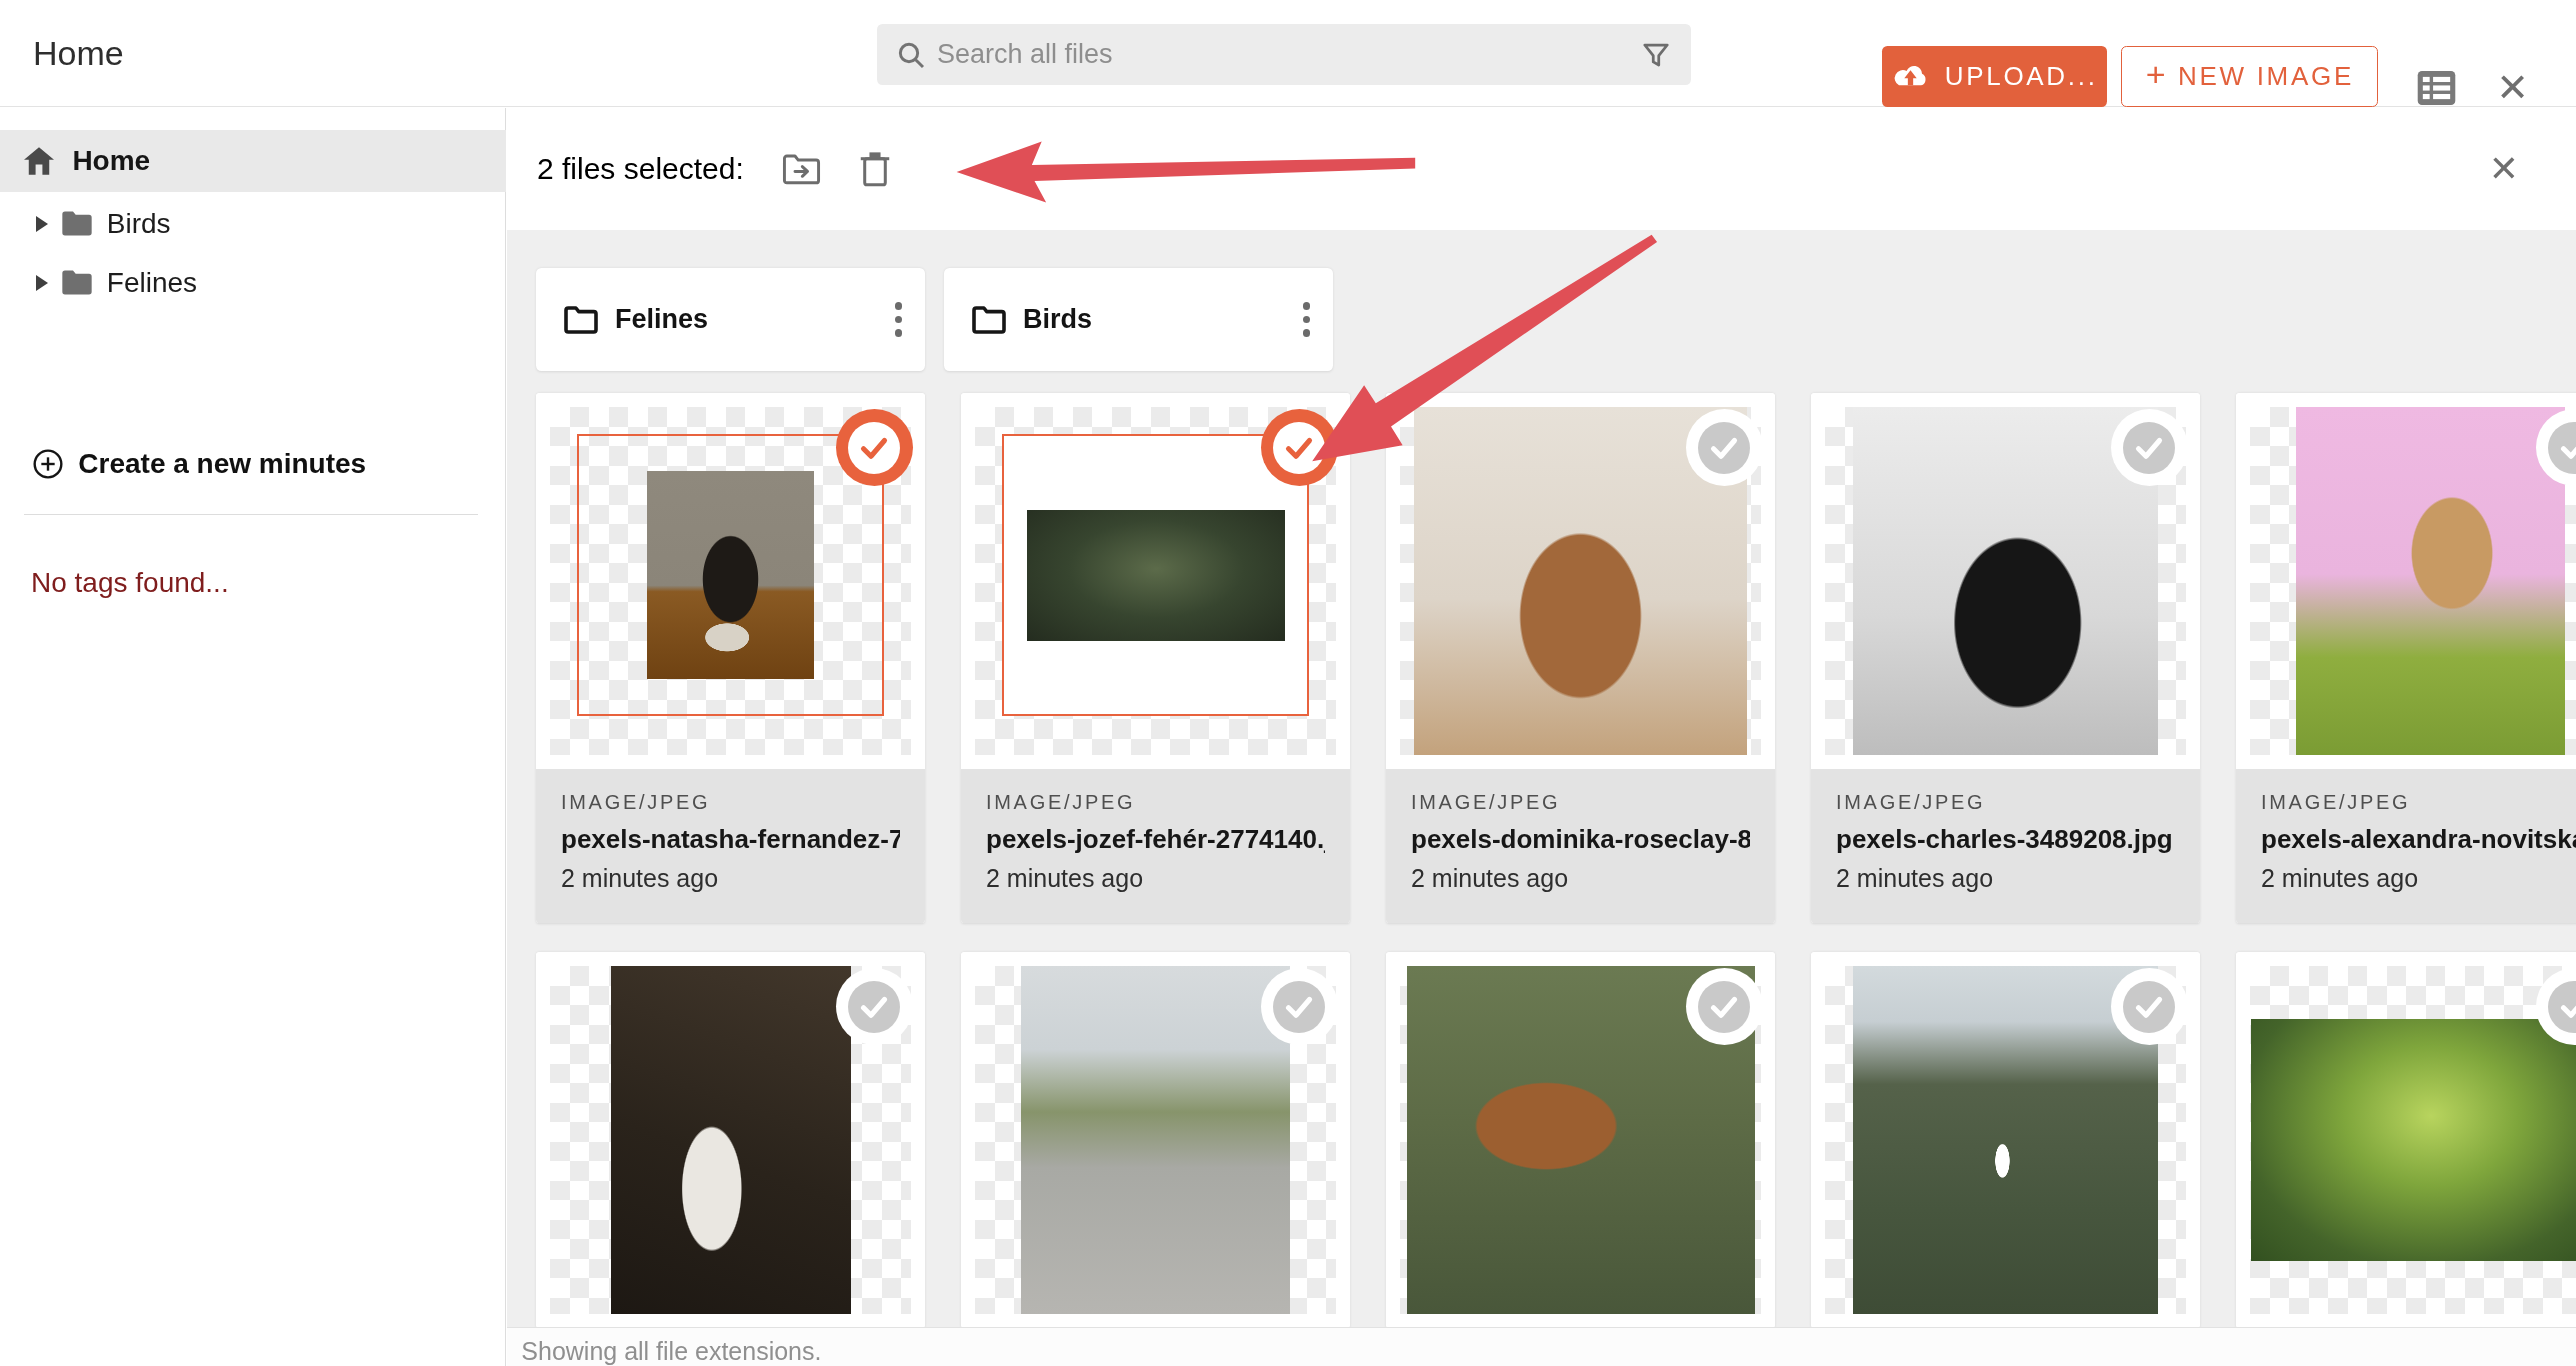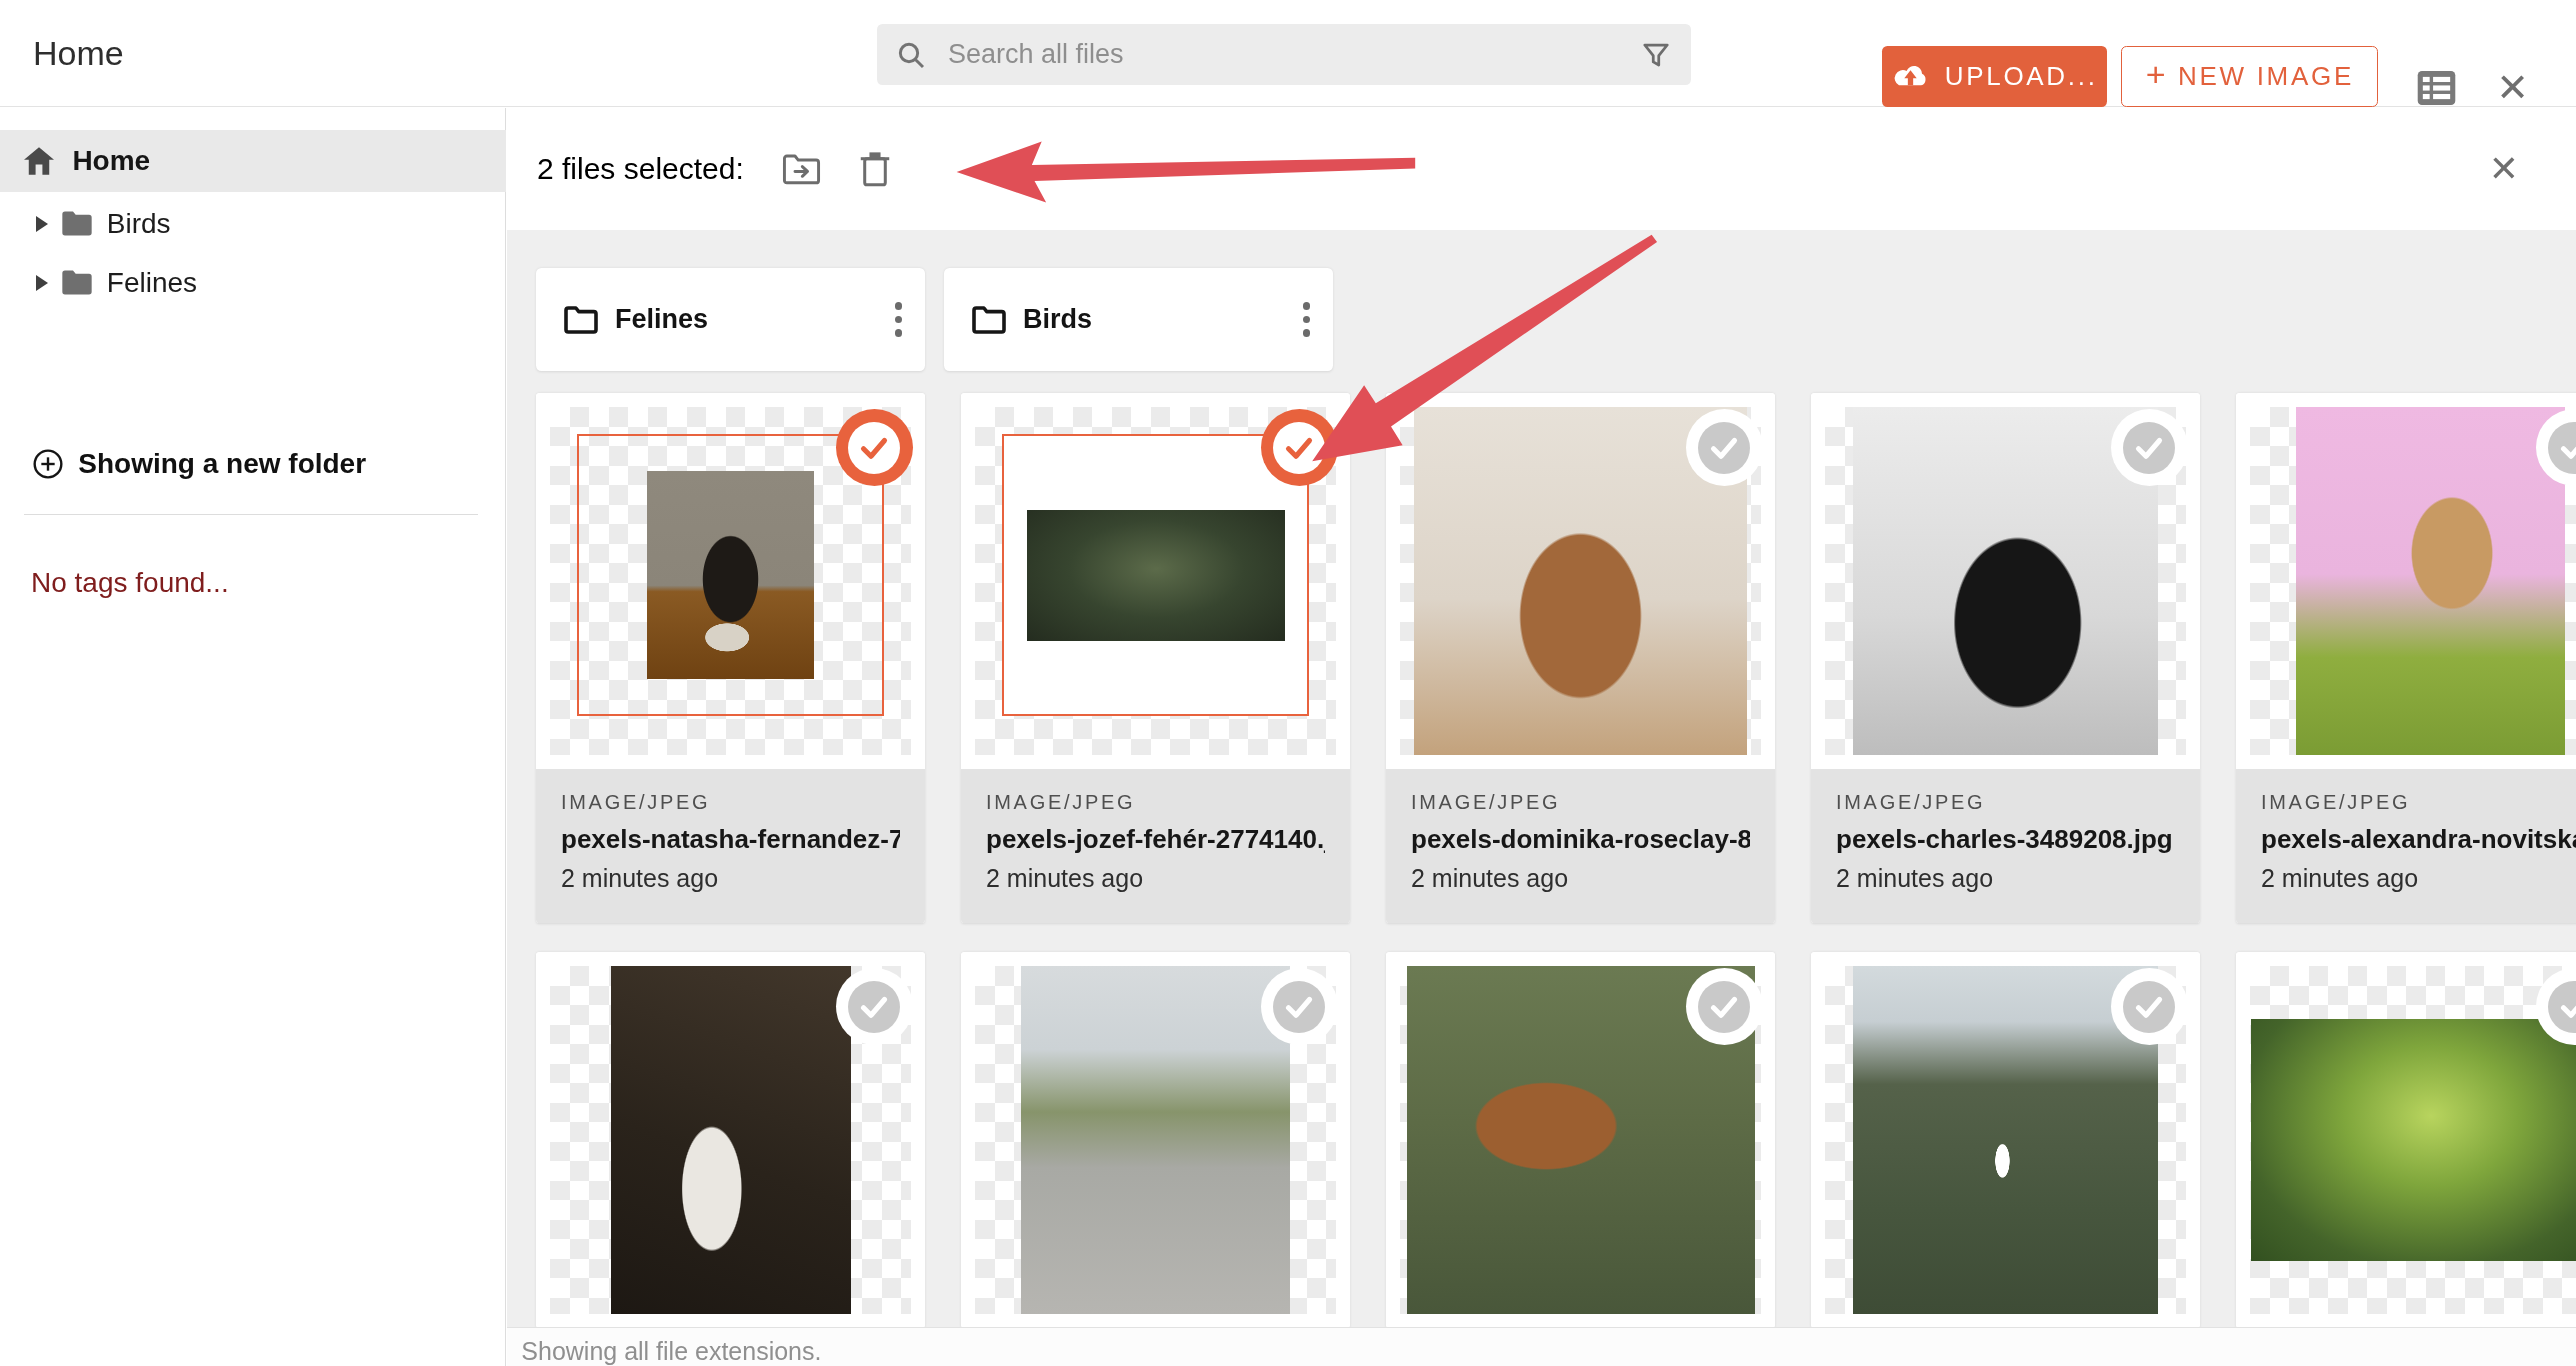--- a/index.html
+++ b/index.html
@@ -8,21 +8,21 @@
   #app { position:relative; width:2576px; height:1367px; background:#fff; }
 
   
   .header { position:absolute; left:0; top:0; width:2576px; height:107px;
             background:#fff; border-bottom:0.9px solid #e3e3e3; }
   .page-title { position:absolute; left:33px; top:34px; font-size:34px; color:#2e2e2e; }
   .searchbar { position:absolute; left:877px; top:24px; width:814px; height:61px;
                background:#ececec; border-radius:5.4px; display:flex; align-items:center; }
   .searchbar svg { margin-left:18px; flex:0 0 auto; }
   .search-input { flex:1; border:none; background:transparent; outline:none;
-                  font-size:27px; color:#444; margin-left:21px; font-family:inherit; }
+                  font-size:27px; color:#444; margin-left:10px; font-family:inherit; }
   .search-input::placeholder { color:#8e8e8e; }
   .funnel { margin-right:20px; margin-left:9px; }
   .hdr-right { position:absolute; right:0; top:0; height:107px; display:flex; align-items:flex-end; }
   .btn { height:61px; display:flex; align-items:center; justify-content:center;
          border-radius:5.4px; font-size:26px; letter-spacing:2.7px; cursor:pointer; }
   .btn-upload { width:225px; background:#e2613c; color:#fff; gap:14.3px; }
   .btn-newfolder { width:257px; margin-left:14.3px; border:1.8px solid #e2613c; color:#e2613c;
                    background:#fff; gap:12.5px; }
   .plus-glyph { font-size:34px; font-weight:400; margin-top:-3.6px; letter-spacing:0; }
   .hdr-icon { margin-left:38px; display:flex; align-items:center; }
@@ -206,21 +206,21 @@
           </svg>
           <span>Felines</span>
         </div>
       </div>
     <div class="create-folder">
       <svg width="32" height="32" viewBox="0 0 24 24" fill="none" stroke="#151515" stroke-width="1.8">
         <circle cx="12" cy="12" r="10"></circle>
         <line x1="12" y1="7" x2="12" y2="17"></line>
           <line x1="7" y1="12" x2="17" y2="12"></line>
       </svg>
-      <span>Showing a new folder</span>
+      <span>Create a new minutes</span>
     </div>
     <div class="side-divider"></div>
     <div class="no-tags">No tags found...</div>
   </div>
 
   <div class="main">
     <div class="sel-toolbar">
       <span class="sel-text">2 files selected:</span>
       <div class="tool-ic">
         <svg width="39" height="34" viewBox="0 0 24 20" fill="none" stroke="#6d6d6d" stroke-width="1.8" stroke-linejoin="round">

